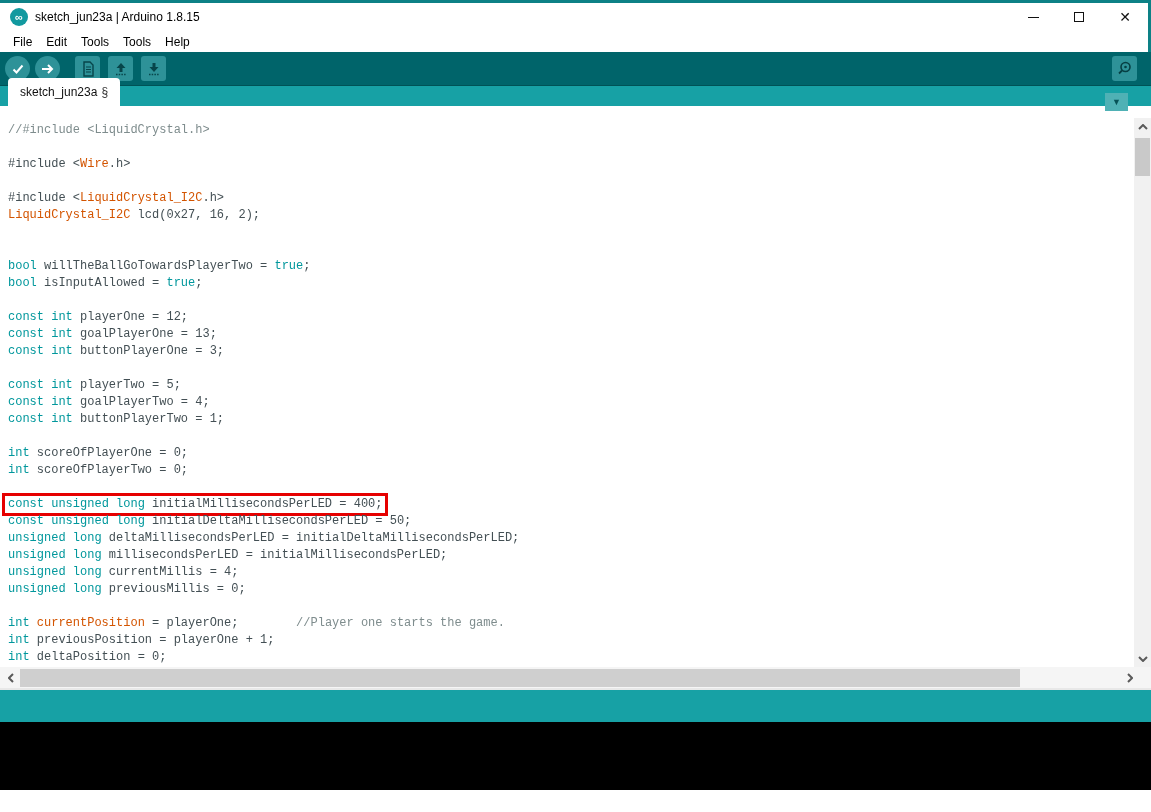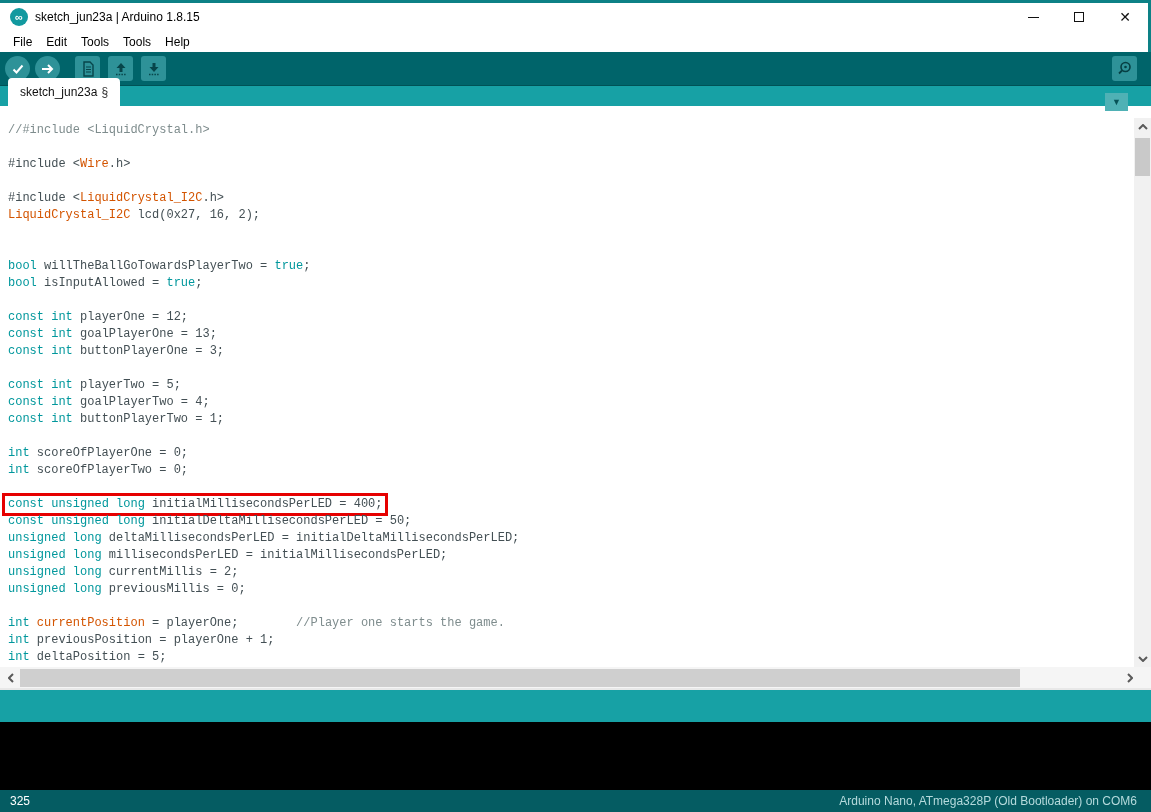--- a/index.html
+++ b/index.html
@@ -172,26 +172,26 @@
       <div class="code-line"><span class="line-inner"><span class="seg-k">const</span><span class="seg-d"> </span><span class="seg-k">int</span><span class="seg-d"> goalPlayerTwo = 4;</span></span></div>
       <div class="code-line"><span class="line-inner"><span class="seg-k">const</span><span class="seg-d"> </span><span class="seg-k">int</span><span class="seg-d"> buttonPlayerTwo = 1;</span></span></div>
       <div class="code-line"><span class="line-inner">&nbsp;</span></div>
       <div class="code-line"><span class="line-inner"><span class="seg-k">int</span><span class="seg-d"> scoreOfPlayerOne = 0;</span></span></div>
       <div class="code-line"><span class="line-inner"><span class="seg-k">int</span><span class="seg-d"> scoreOfPlayerTwo = 0;</span></span></div>
       <div class="code-line"><span class="line-inner">&nbsp;</span></div>
       <div class="code-line"><span class="line-inner hl"><span class="seg-k">const</span><span class="seg-d"> </span><span class="seg-k">unsigned</span><span class="seg-d"> </span><span class="seg-k">long</span><span class="seg-d"> initialMillisecondsPerLED = 400;</span></span></div>
       <div class="code-line"><span class="line-inner"><span class="seg-k">const</span><span class="seg-d"> </span><span class="seg-k">unsigned</span><span class="seg-d"> </span><span class="seg-k">long</span><span class="seg-d"> initialDeltaMillisecondsPerLED = 50;</span></span></div>
       <div class="code-line"><span class="line-inner"><span class="seg-k">unsigned</span><span class="seg-d"> </span><span class="seg-k">long</span><span class="seg-d"> deltaMillisecondsPerLED = initialDeltaMillisecondsPerLED;</span></span></div>
       <div class="code-line"><span class="line-inner"><span class="seg-k">unsigned</span><span class="seg-d"> </span><span class="seg-k">long</span><span class="seg-d"> millisecondsPerLED = initialMillisecondsPerLED;</span></span></div>
-      <div class="code-line"><span class="line-inner"><span class="seg-k">unsigned</span><span class="seg-d"> </span><span class="seg-k">long</span><span class="seg-d"> currentMillis = 2;</span></span></div>
+      <div class="code-line"><span class="line-inner"><span class="seg-k">unsigned</span><span class="seg-d"> </span><span class="seg-k">long</span><span class="seg-d"> currentMillis = 4;</span></span></div>
       <div class="code-line"><span class="line-inner"><span class="seg-k">unsigned</span><span class="seg-d"> </span><span class="seg-k">long</span><span class="seg-d"> previousMillis = 0;</span></span></div>
       <div class="code-line"><span class="line-inner">&nbsp;</span></div>
       <div class="code-line"><span class="line-inner"><span class="seg-k">int</span><span class="seg-d"> </span><span class="seg-o">currentPosition</span><span class="seg-d"> = playerOne;        </span><span class="seg-c">//Player one starts the game.</span></span></div>
       <div class="code-line"><span class="line-inner"><span class="seg-k">int</span><span class="seg-d"> previousPosition = playerOne + 1;</span></span></div>
-      <div class="code-line"><span class="line-inner"><span class="seg-k">int</span><span class="seg-d"> deltaPosition = 5;</span></span></div>
+      <div class="code-line"><span class="line-inner"><span class="seg-k">int</span><span class="seg-d"> deltaPosition = 0;</span></span></div>
     </div>
 
   <div class="vscroll">
     <div class="vs-btn vs-up">
       <svg width="10" height="6" viewBox="0 0 10 6">
           <polyline class="chev" points="1,5 5,1 9,5"></polyline>
         </svg>
     </div>
     <div class="vs-thumb"></div>
     <div class="vs-btn vs-down">
@@ -212,18 +212,14 @@
       <svg width="6" height="10" viewBox="0 0 6 10">
           <polyline class="chev" points="1,1 5,5 1,9"></polyline>
         </svg>
     </div>
   </div>
 
   <div class="status-strip"></div>
 
   <div class="console"></div>
 
-  <div class="linestatus">
-    <span class="line-no">325</span>
-    <span class="board-info">Arduino Nano, ATmega328P (Old Bootloader) on COM6</span>
-  </div>
 
 </div>
 
 </body></html>

